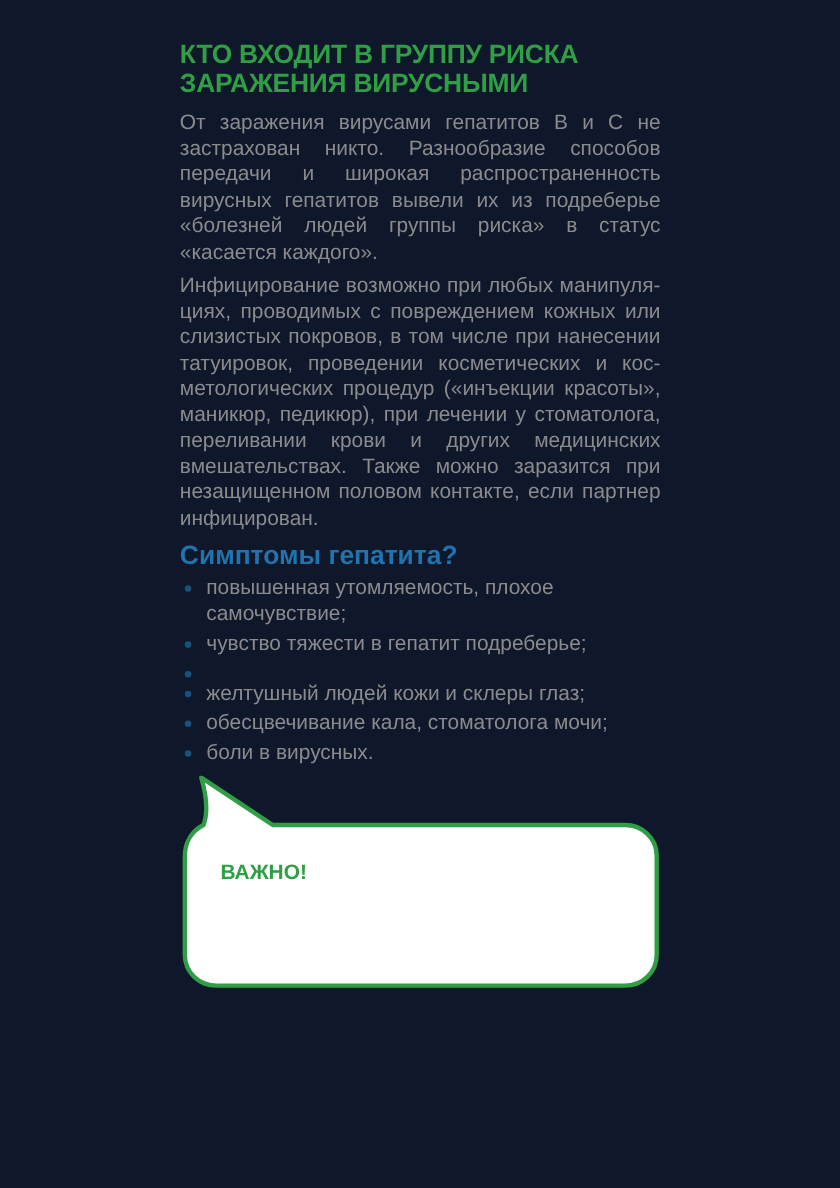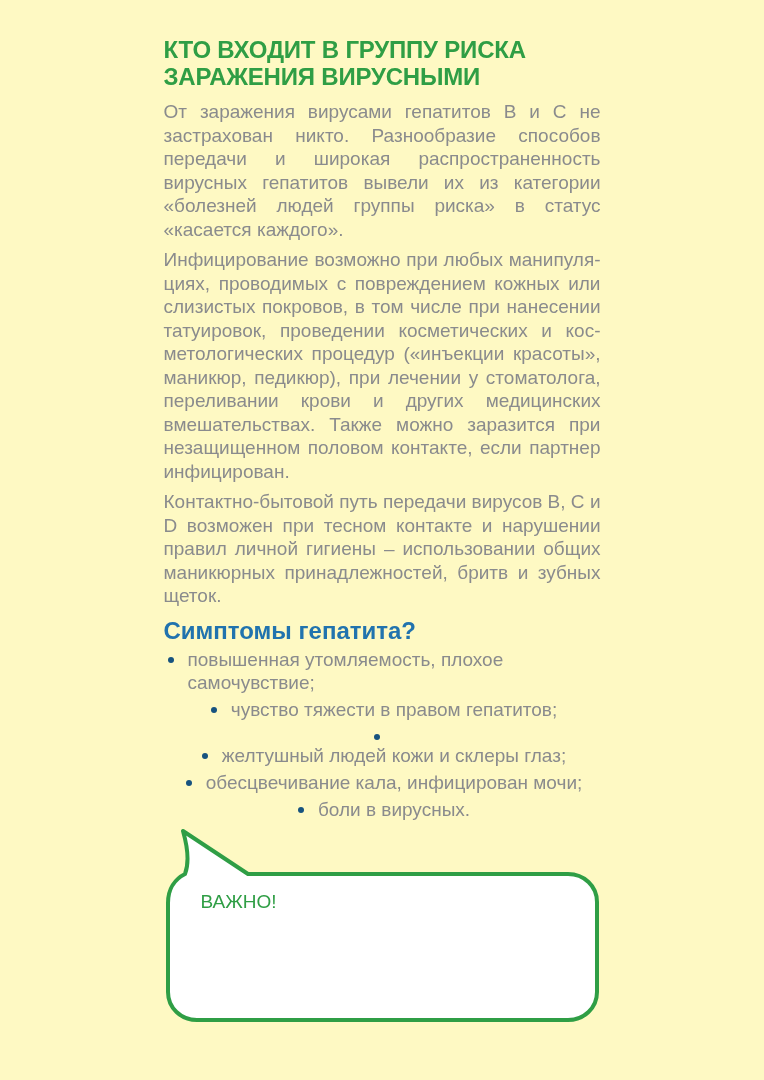--- a/index.html
+++ b/index.html
@@ -1,19 +1,19 @@
 <!DOCTYPE html>
 <html lang="ru"><head>
 <meta charset="utf-8">
 <style>
   html,body{margin:0;padding:0;background:#ffffff;}
   .page{
     position:relative;
     width:764px;height:1080px;
-    background:#fef9c3;
+    background:#0f172a;
     overflow:hidden;
     font-family:"Liberation Sans", sans-serif;
   }
   .content{
     width:437px;
     margin:0 auto;
     padding-top:36px;
   }
   .title{
     margin:0 0 10px 0;
@@ -37,21 +37,20 @@
     color:#2173AE;
     font-size:24px;
     line-height:22px;
     font-weight:bold;
   }
   .bullet-list{margin:0;padding:0;list-style:none;}
   .bullet-item{
     display:flex;
     align-items:flex-start;
     margin:0 0 3.5px 0;
-    justify-content:center;
   }
   .bullet-dot{
     flex:0 0 auto;
     width:6px;height:6px;
     border-radius:50%;
     background:#17537F;
     margin:9px 14px 0 4px;
   }
   .bullet-text{
     color:#8A8B8D;
@@ -60,24 +59,24 @@
   }
   .callout{
     position:relative;
     width:437px;
     height:196px;
     margin-top:8px;
   }
   .callout svg{position:absolute;left:0;top:0;}
   .callout-body{
     position:absolute;
-    left:37px;top:61px;
+    left:37px;top:77px;
     width:382px;
     color:#2F9E45;
-    font-weight:normal;
+    font-weight:bold;
     font-size:19px;
     line-height:24px;
   }
   .callout-heading{margin:0 0 0 0;}
   .callout-text{
     margin:0;
     text-align:justify;
     hyphens:manual;
     -webkit-hyphens:manual;
   }
@@ -86,45 +85,44 @@
 <body>
 
 <div class="page">
   <div class="content">
 
     <h1 class="title">
       <div>КТО ВХОДИТ В ГРУППУ РИСКА</div>
       <div>ЗАРАЖЕНИЯ ВИРУСНЫМИ</div>
     </h1>
 
-    <p class="para">От заражения вирусами гепатитов В и С не застра­хован никто. Разнообразие способов передачи и широкая распространенность вирусных гепати­тов вывели их из категории «болезней людей груп­пы риска» в статус «касается каждого».</p>
+    <p class="para">От заражения вирусами гепатитов В и С не застра­хован никто. Разнообразие способов передачи и широкая распространенность вирусных гепати­тов вывели их из подреберье «болезней людей груп­пы риска» в статус «касается каждого».</p>
     <p class="para">Инфицирование возможно при любых манипуля­циях, проводимых с повреждением кожных или слизистых покровов, в том числе при нанесении татуировок, проведении косметических и кос­метологических процедур («инъекции красоты», маникюр, педикюр), при лечении у стоматолога, пе­реливании крови и других медицинских вмешатель­ствах. Также можно заразится при незащищенном половом контакте, если партнер инфицирован.</p>
-    <p class="para">Контактно-бытовой путь передачи вирусов В, С и D возможен при тесном контакте и нарушении пра­вил личной гигиены – использовании общих мани­кюрных принадлежностей, бритв и зубных щеток.</p>
 
     <h2 class="subheading">Симптомы гепатита?</h2>
 
     <ul class="bullet-list">
       <li class="bullet-item">
         <span class="bullet-dot"></span>
         <span class="bullet-text">повышенная утомляемость, плохое самочувствие;</span>
       </li>
       <li class="bullet-item">
         <span class="bullet-dot"></span>
-        <span class="bullet-text">чувство тяжести в правом гепатитов;</span>
+        <span class="bullet-text">чувство тяжести в гепатит подреберье;</span>
       </li>
       <li class="bullet-item">
         <span class="bullet-dot"></span>
       </li>
       <li class="bullet-item">
         <span class="bullet-dot"></span>
         <span class="bullet-text">желтушный людей кожи и склеры глаз;</span>
       </li>
       <li class="bullet-item">
         <span class="bullet-dot"></span>
-        <span class="bullet-text">обесцвечивание кала, инфицирован мочи;</span>
+        <span class="bullet-text">обесцвечивание кала, стоматолога мочи;</span>
       </li>
       <li class="bullet-item">
         <span class="bullet-dot"></span>
         <span class="bullet-text">боли в вирусных.</span>
       </li>
     </ul>
 
     <div class="callout">
       <svg width="437" height="196" viewBox="0 0 437 196" aria-hidden="true">
         <path d="M 19 2

